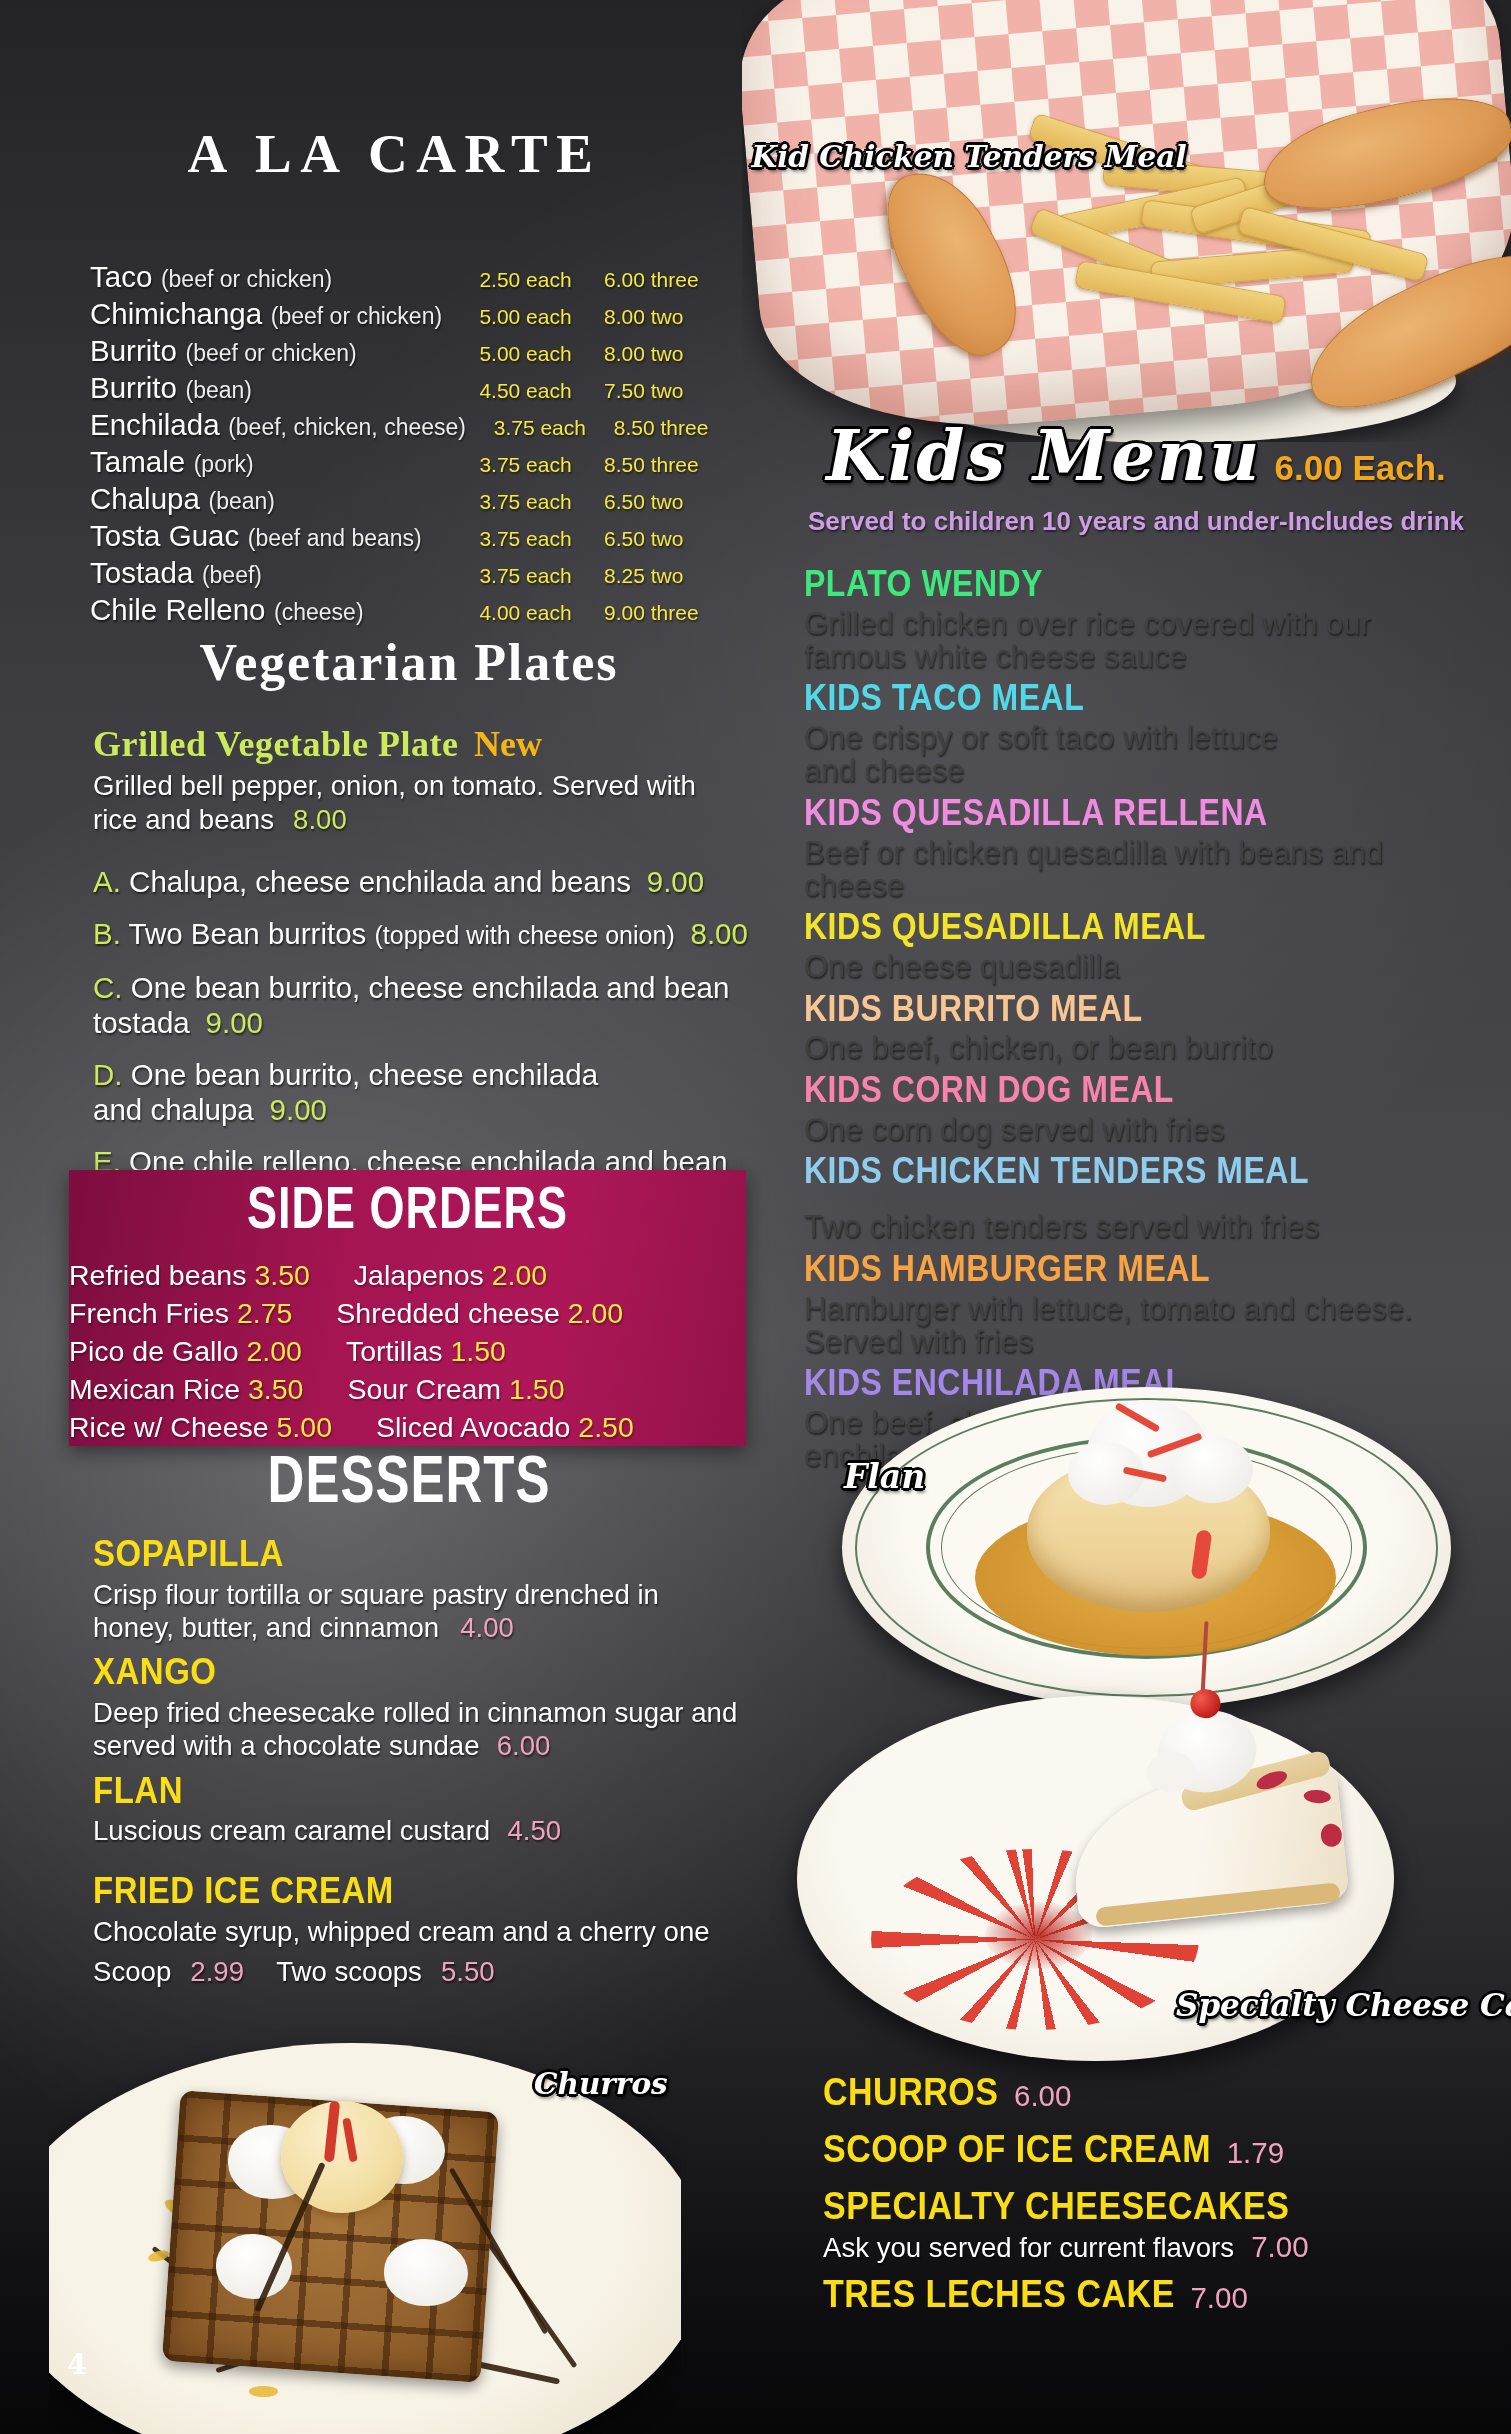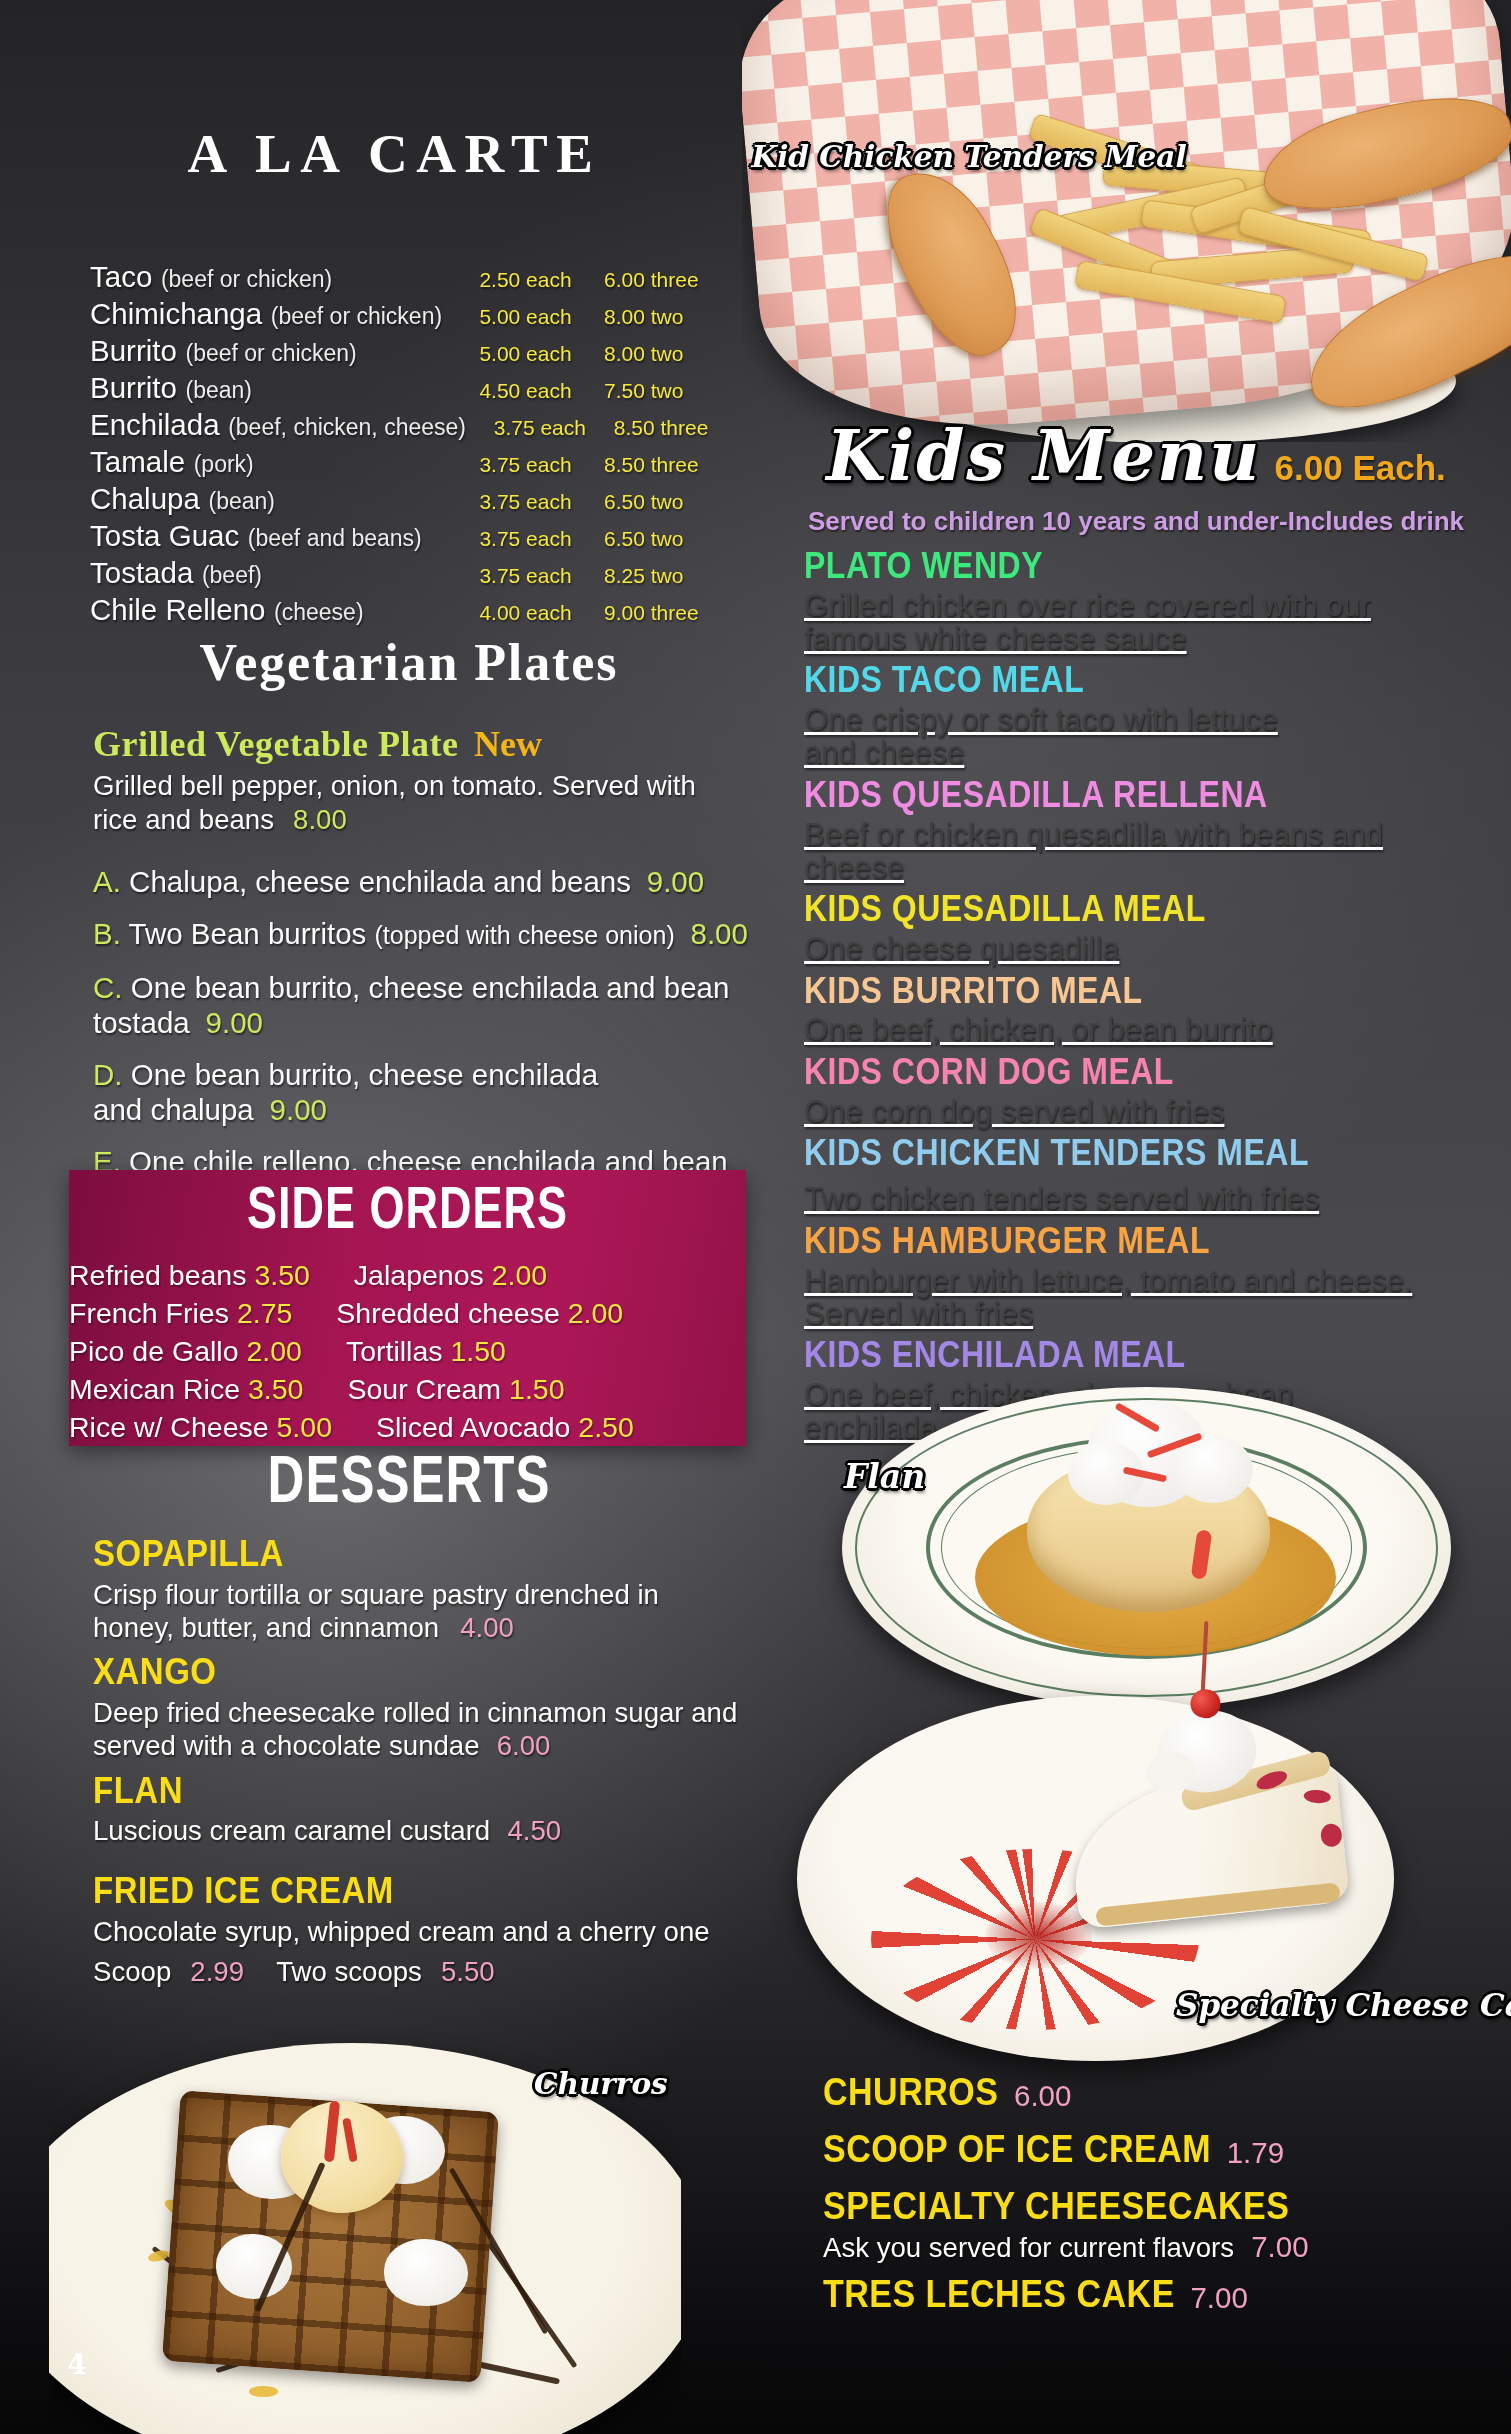--- a/index.html
+++ b/index.html
@@ -55,21 +55,21 @@
   .d-name{font-size:33px;color:var(--dessert_yellow);}
   .d-desc{font-size:27.6px;line-height:33px;color:#fdfdfd;margin-top:2.9px;text-shadow:1px 1.9px 1.9px rgba(0,0,0,.55);}
   .pink{color:var(--pink_price);}
   .scoop-line{font-size:27.6px;margin-top:7.6px;color:#fdfdfd;text-shadow:1px 1.9px 1.9px rgba(0,0,0,.55);}
   .scoop-line .pink{margin:0 25px 0 11.4px;}
   
   .kids-header{left:789px;top:415px;width:694px;text-align:center;}
   .kids-title{font-size:69px;letter-spacing:1.9px;}
   .kids-price{font-size:35px;font-weight:bold;color:var(--kids_orange);margin-left:13.3px;text-shadow:1px 1.9px 1.9px rgba(0,0,0,.5);}
   .kids-subtitle{font-size:26px;font-weight:bold;color:var(--kids_lilac);margin-top:9.5px;text-shadow:1px 1.9px 1.9px rgba(0,0,0,.5);}
-  .kids-items{left:804px;top:550px;width:694px;text-decoration:underline;}
+  .kids-items{left:804px;top:568px;width:694px;}
   .k-item{margin-bottom:9.5px;}
   .k-name{font-size:32px;}
   .k-desc{font-size:31px;line-height:33px;color:#404040;margin-top:1.9px;text-shadow:1px 1.9px 1.9px rgba(0,0,0,.55);}
   
   .more-desserts{left:823px;top:2075px;width:666px;}
   .m-item{margin-bottom:18px;}
   .m-name{font-size:34px;color:var(--dessert_yellow);}
   .m-price{font-size:29.5px;margin-left:11.4px;}
   .m-desc{font-size:27.6px;color:#fdfdfd;margin-top:1.9px;text-shadow:1px 1.9px 1.9px rgba(0,0,0,.55);}
   
@@ -351,21 +351,21 @@
   <div class="k-item">
     <span class="k-name cond-sm" style="color: rgb(247, 198, 147);">KIDS BURRITO MEAL</span>
     <div class="k-desc pre">One beef, chicken, or bean burrito</div>
   </div>
   <div class="k-item">
     <span class="k-name cond-sm" style="color: rgb(248, 132, 173);">KIDS CORN DOG MEAL</span>
     <div class="k-desc pre">One corn dog served with fries</div>
   </div>
   <div class="k-item">
     <span class="k-name cond-sm" style="color: rgb(143, 204, 238);">KIDS CHICKEN TENDERS MEAL</span>
-    <div class="k-desc pre" style="margin-top:8px;">Two chicken tenders served with fries</div>
+    <div class="k-desc pre" style="margin-top:18px;">Two chicken tenders served with fries</div>
   </div>
   <div class="k-item">
     <span class="k-name cond-sm" style="color: rgb(248, 163, 68);">KIDS HAMBURGER MEAL</span>
     <div class="k-desc pre">Hamburger with lettuce, tomato and cheese.
 Served with fries</div>
   </div>
   <div class="k-item">
     <span class="k-name cond-sm" style="color: rgb(164, 136, 232);">KIDS ENCHILADA MEAL</span>
     <div class="k-desc pre">One beef, chicken, cheese, or bean
 enchilada</div>

